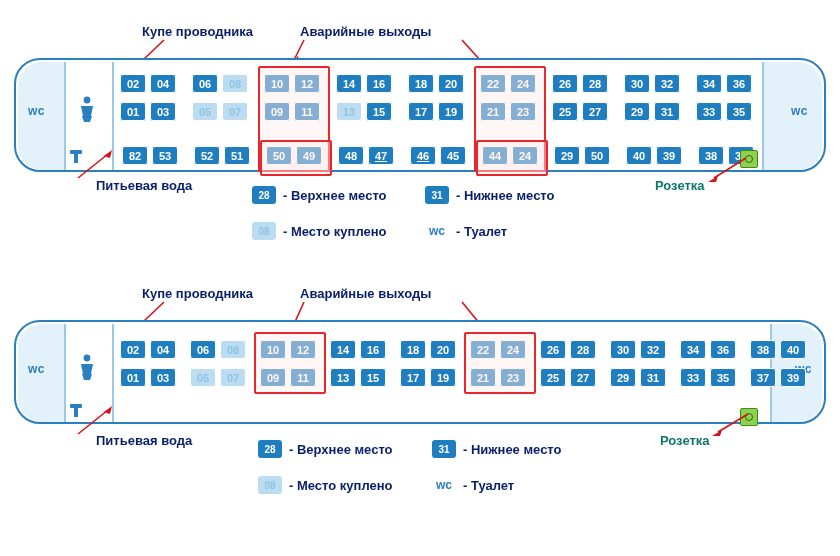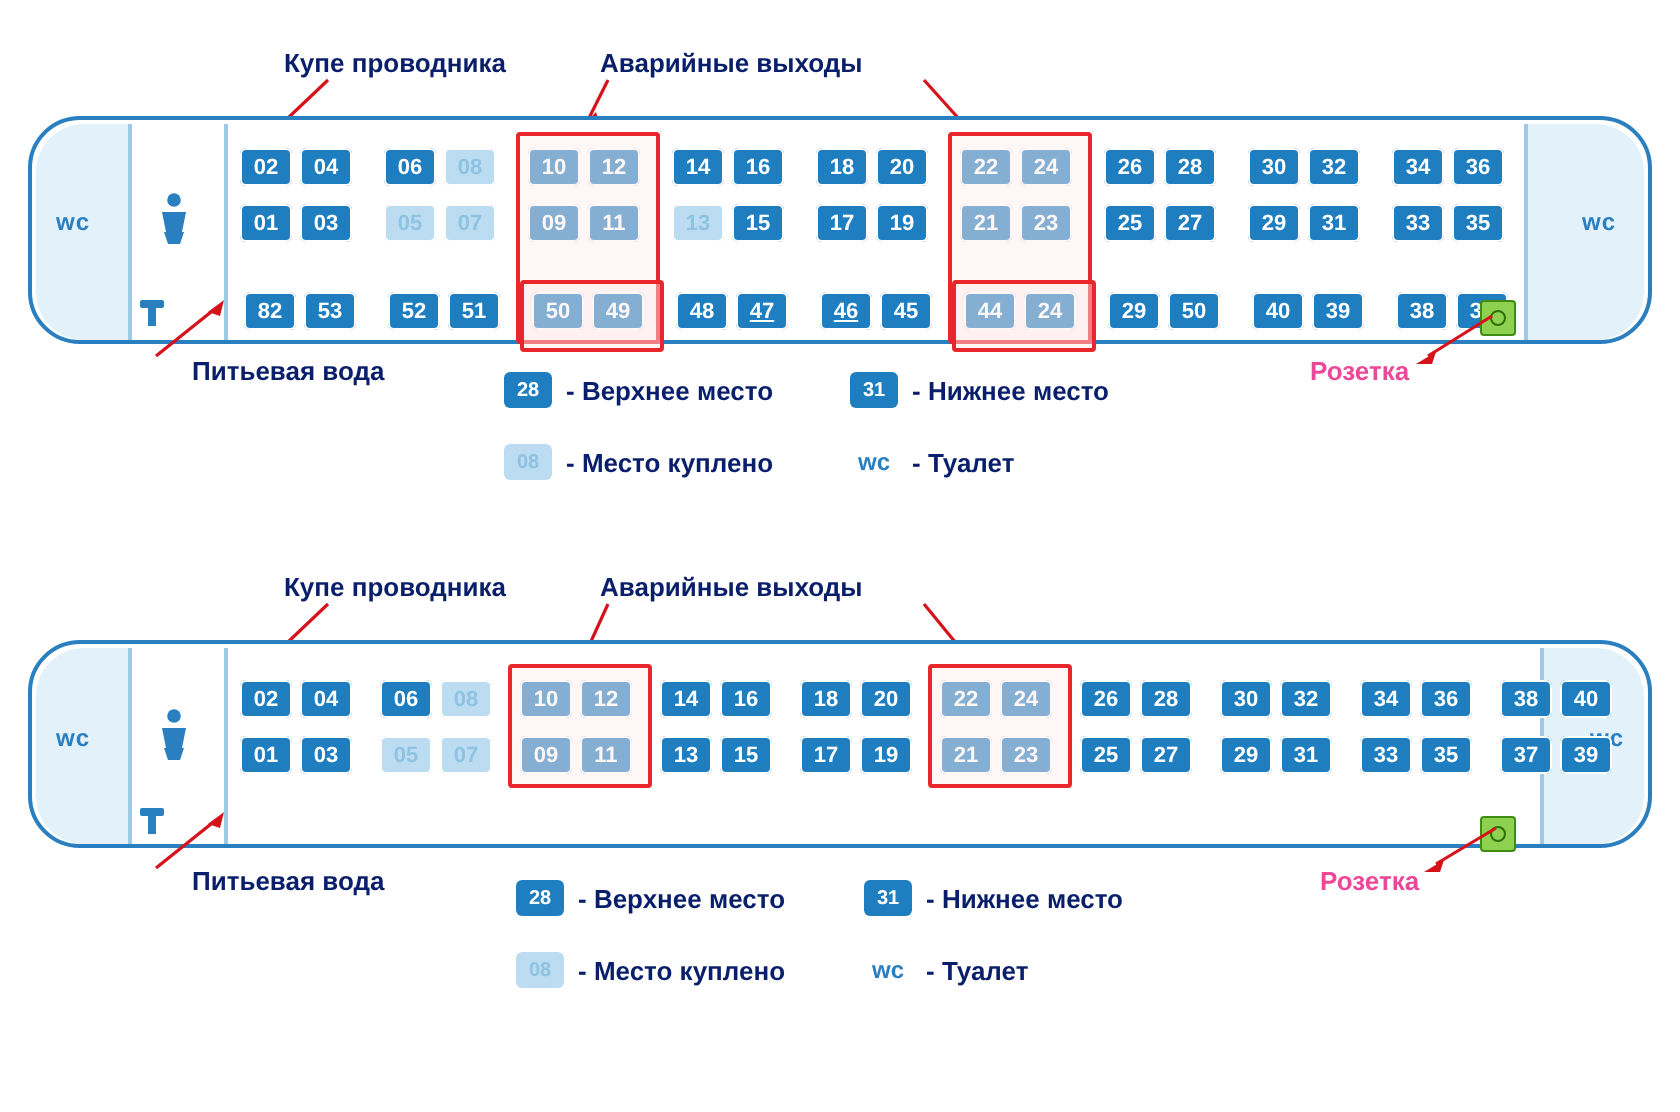--- a/index.html
+++ b/index.html
@@ -31,21 +31,21 @@
   .person-icon{position:absolute;width:18px;height:26px;}
   
   .tap-icon{position:absolute;width:16px;height:16px;}
   
   .socket{position:absolute;width:16px;height:16px;background:#8ed14f;border:1px solid #3f8c12;border-radius:2px;
           display:flex;align-items:center;justify-content:center;}
   .socket:after{content:"";width:8px;height:8px;border-radius:50%;border:1.5px solid #2b6f08;box-sizing:border-box;}
 
   
   .anno{position:absolute;color:#0a1f6b;font-size:13px;font-weight:bold;white-space:nowrap;}
-  .anno.red{color:#ec4899;}
+  .anno.red{color:#0f766e;}
   .leader{position:absolute;}
 
   
   .legend-item{position:absolute;display:flex;align-items:center;gap:7px;}
   .legend-chip{width:24px;height:18px;border-radius:3px;background:#1f7ec0;color:#fff;font-size:10px;font-weight:bold;
                display:flex;align-items:center;justify-content:center;}
   .legend-chip.sold{background:#bcdcf1;color:#8fc3e3;}
   .legend-chip.wc{background:transparent;color:#2a7fc1;font-size:12px;}
   .legend-text{color:#0a1f6b;font-size:13px;font-weight:bold;white-space:nowrap;}
 </style>

